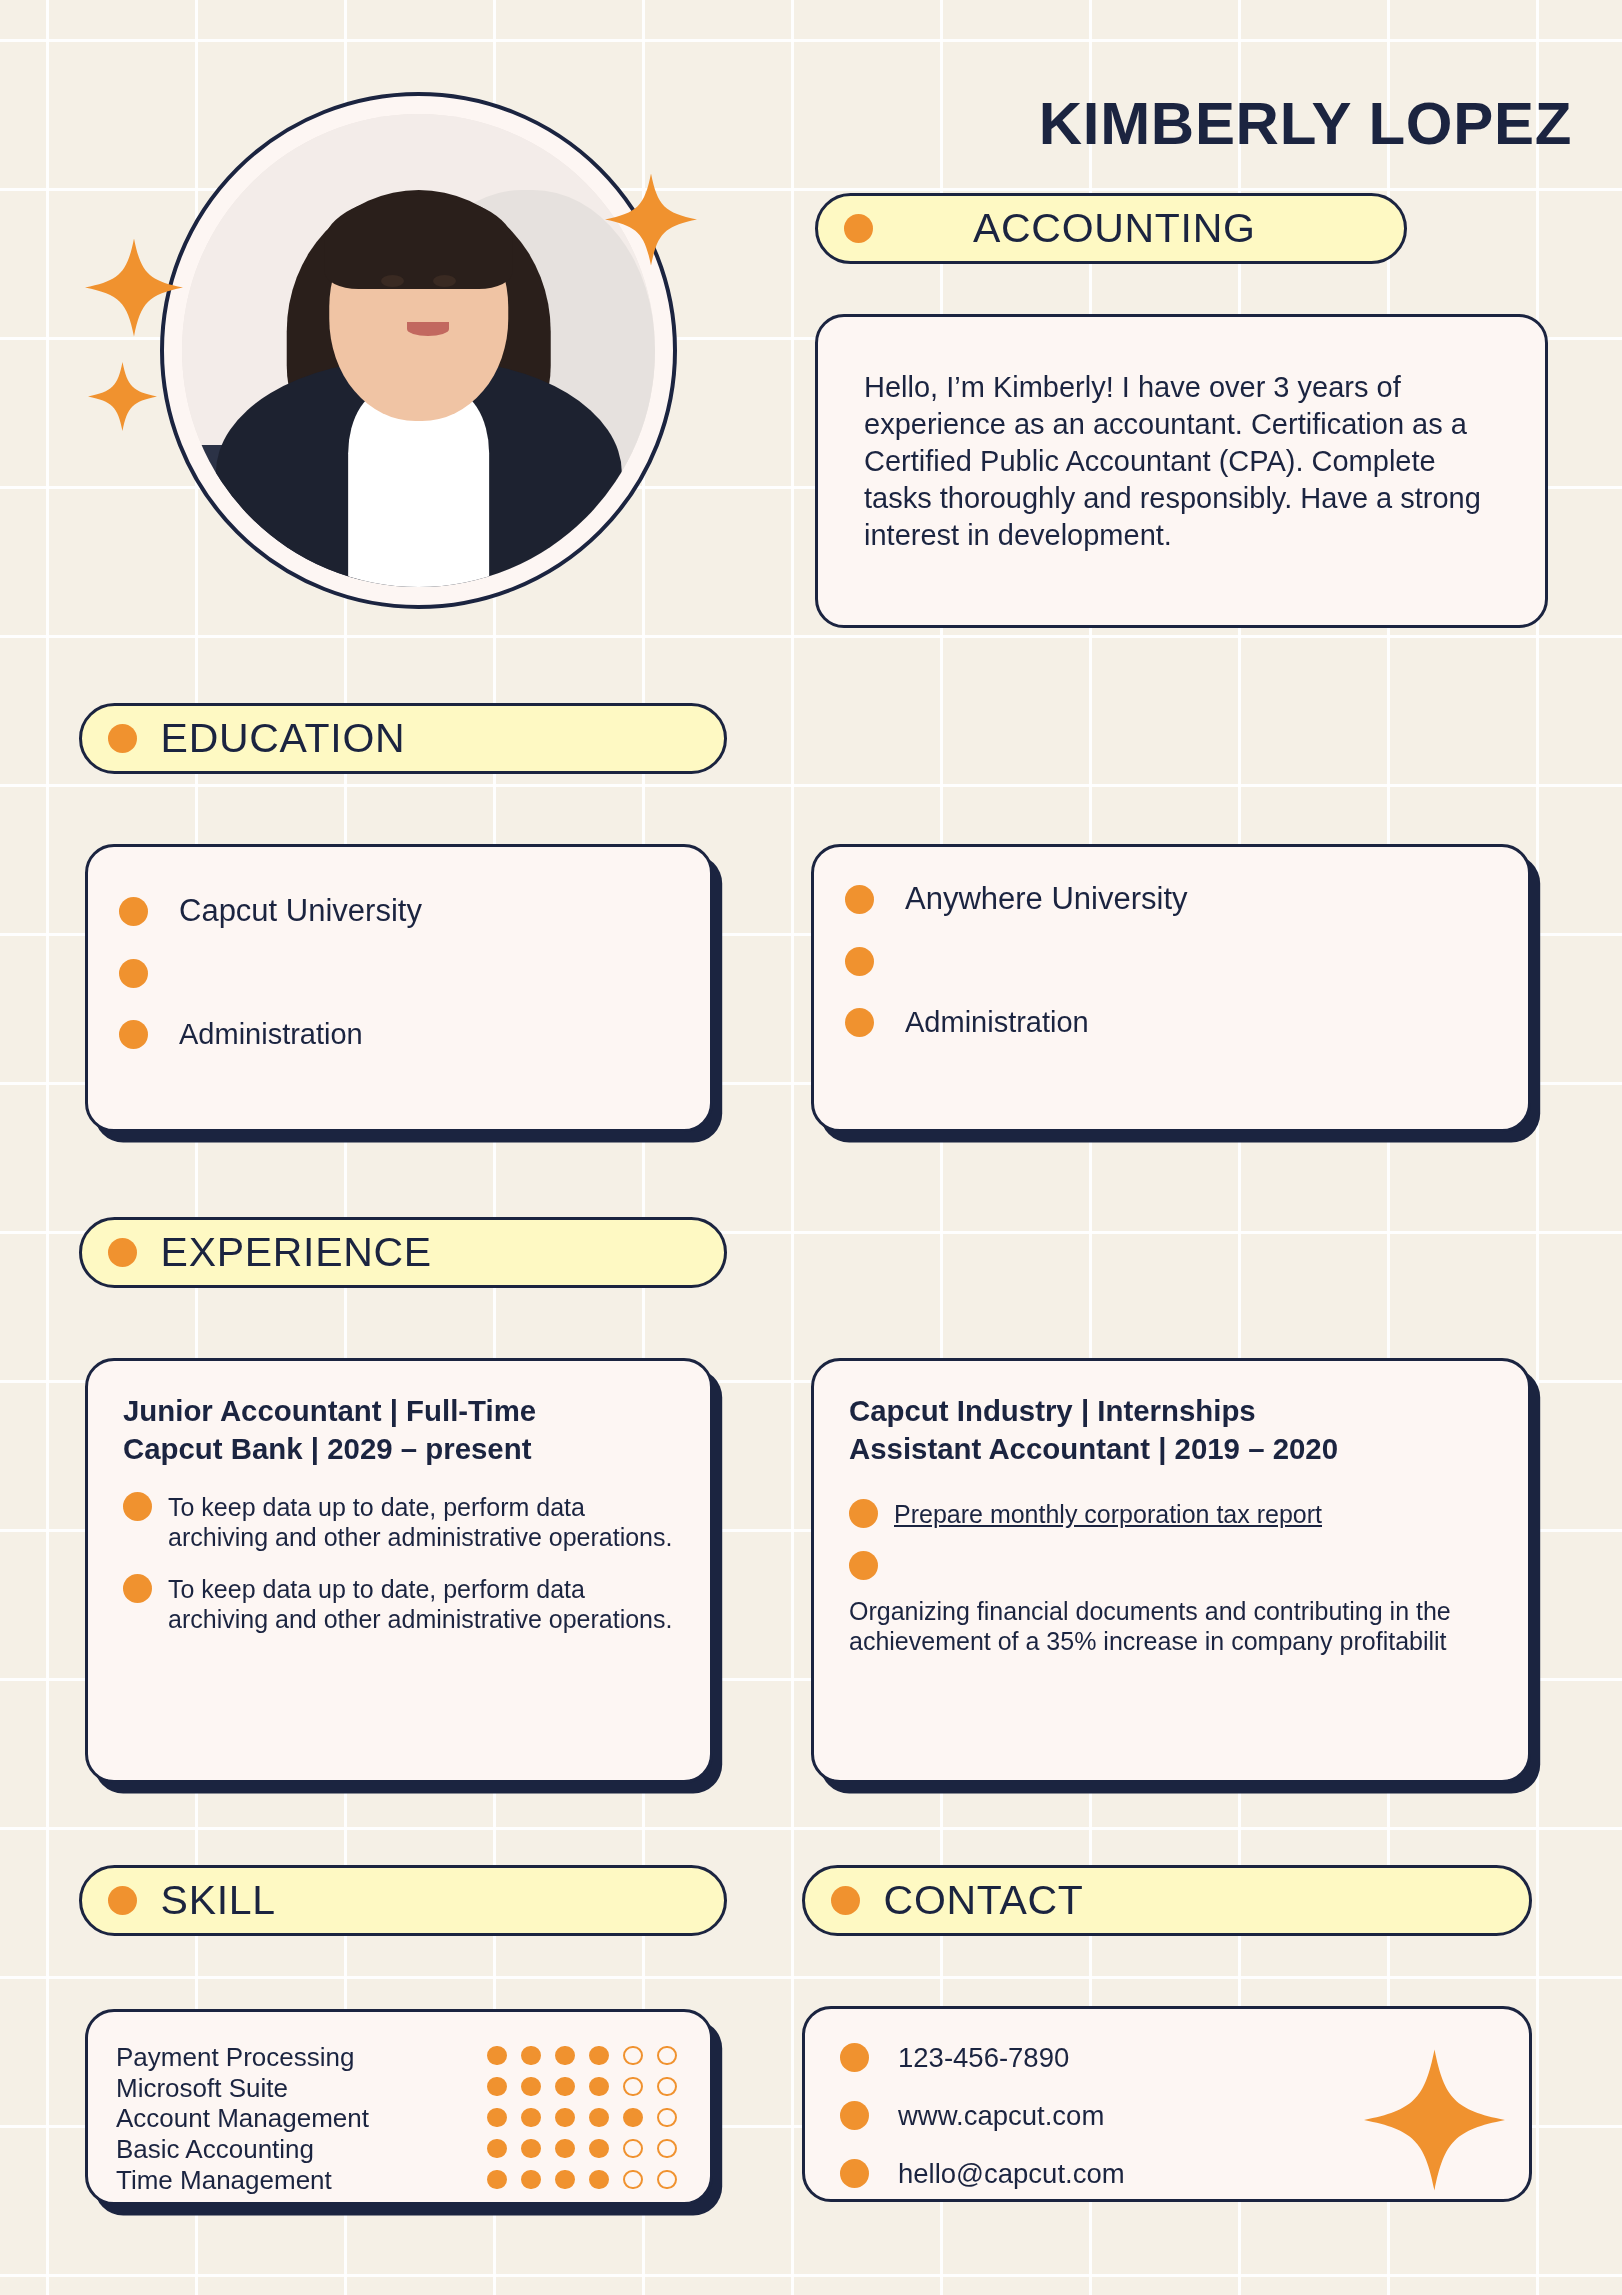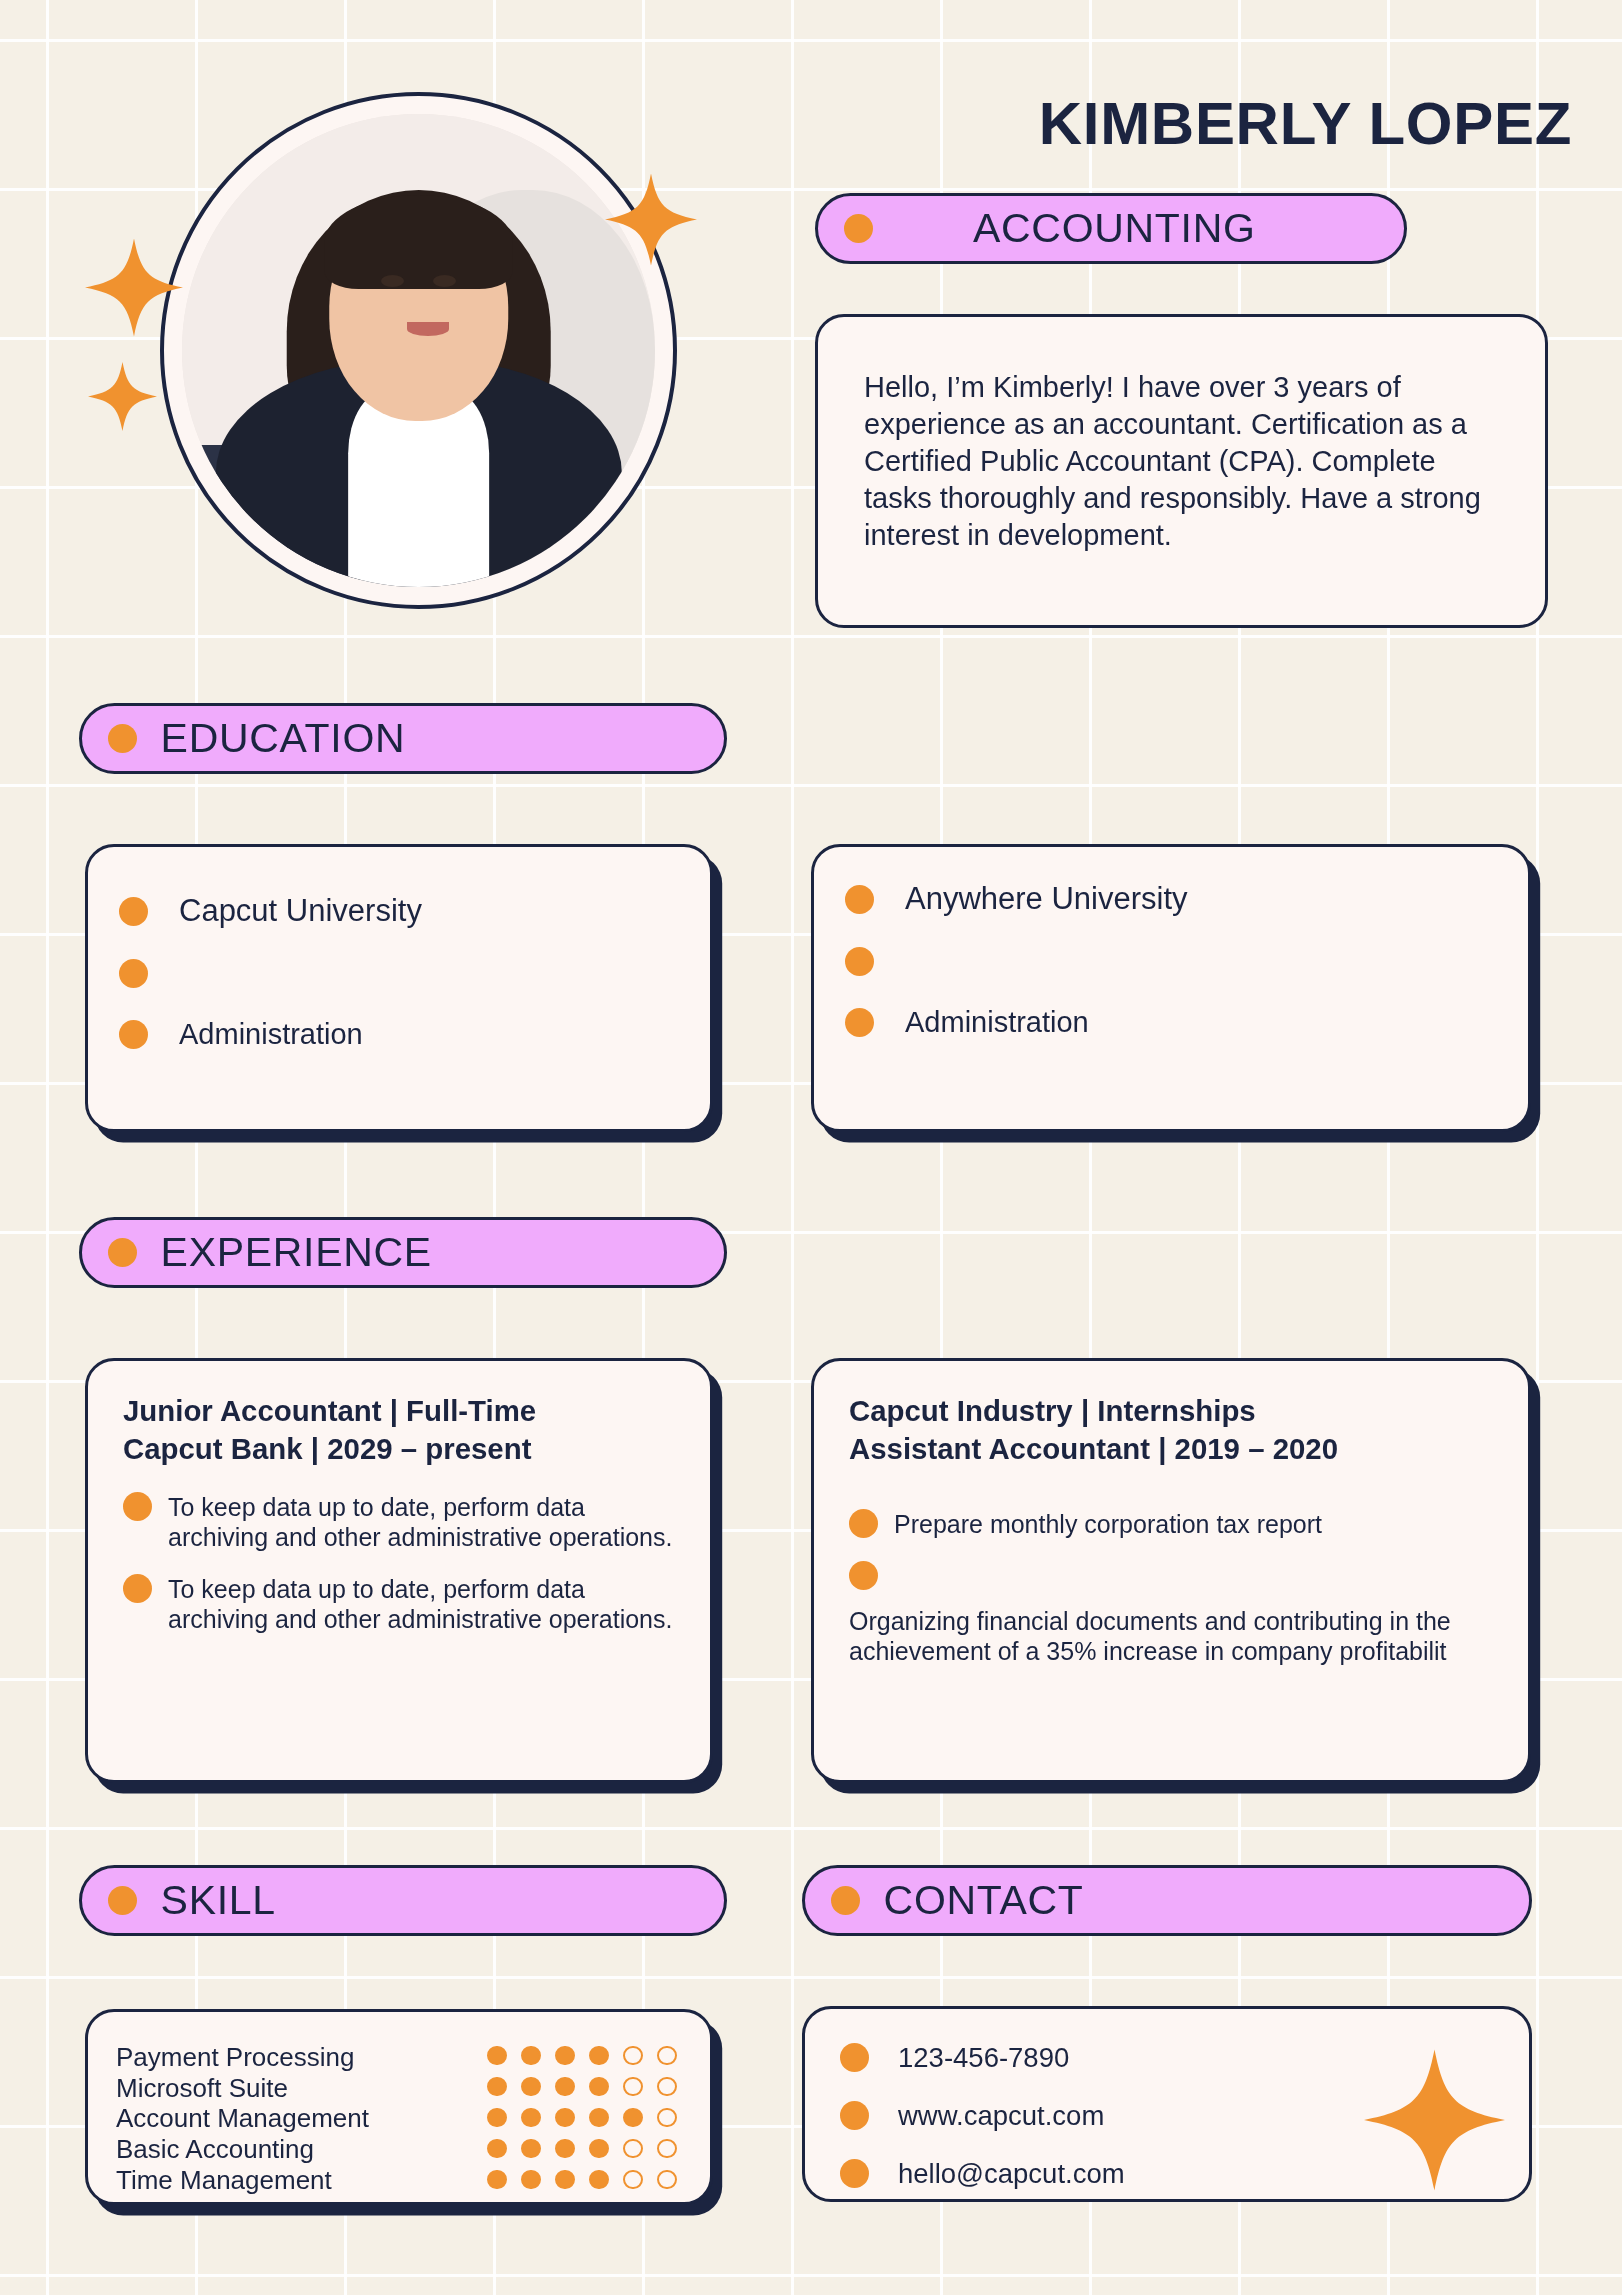--- a/index.html
+++ b/index.html
@@ -35,21 +35,21 @@
   
   .dot {
     width: 29px;
     height: 29px;
     border-radius: 50%;
     background: #f0922f;
     flex: 0 0 auto;
   }
   .pill {
     position: absolute;
-    background: #f0abfc;
+    background: #fef9c3;
     border: 3.3px solid #1b2440;
     border-radius: 39px;
     display: flex;
     align-items: center;
     gap: 23.6px;
     padding: 0 26px;
     box-sizing: border-box;
   }
   .pill .title {
     font-size: 41px;
@@ -326,21 +326,21 @@
     </div>
     <div class="exp-item" style="margin-top:22px;">
       <span class="dot"></span>
       <span class="body">To keep data up to date, perform data archiving and other administrative operations.</span>
     </div>
   </div>
 
   <div class="card shadow" style="left:811px; top:1358px; width:720px; height:425px; padding-top:31px;">
     <div class="exp-head">Capcut Industry  |  Internships</div>
     <div class="exp-head">Assistant Accountant | 2019 – 2020</div>
-    <div class="exp-item" style="margin-top:42px;">
+    <div class="exp-item" style="margin-top:32px;text-decoration:underline;">
       <span class="dot"></span>
       <span class="body">Prepare monthly corporation tax report</span>
     </div>
     <div class="exp-item" style="margin-top:22px;flex-direction:column;">
       <span class="dot"></span>
       <span class="body">Organizing financial documents and contributing in the achievement of a 35% increase in company profitabilit</span>
     </div>
   </div>
 
   <div class="pill" style="left:79px; top:1865px; width:648px; height:71px;">

